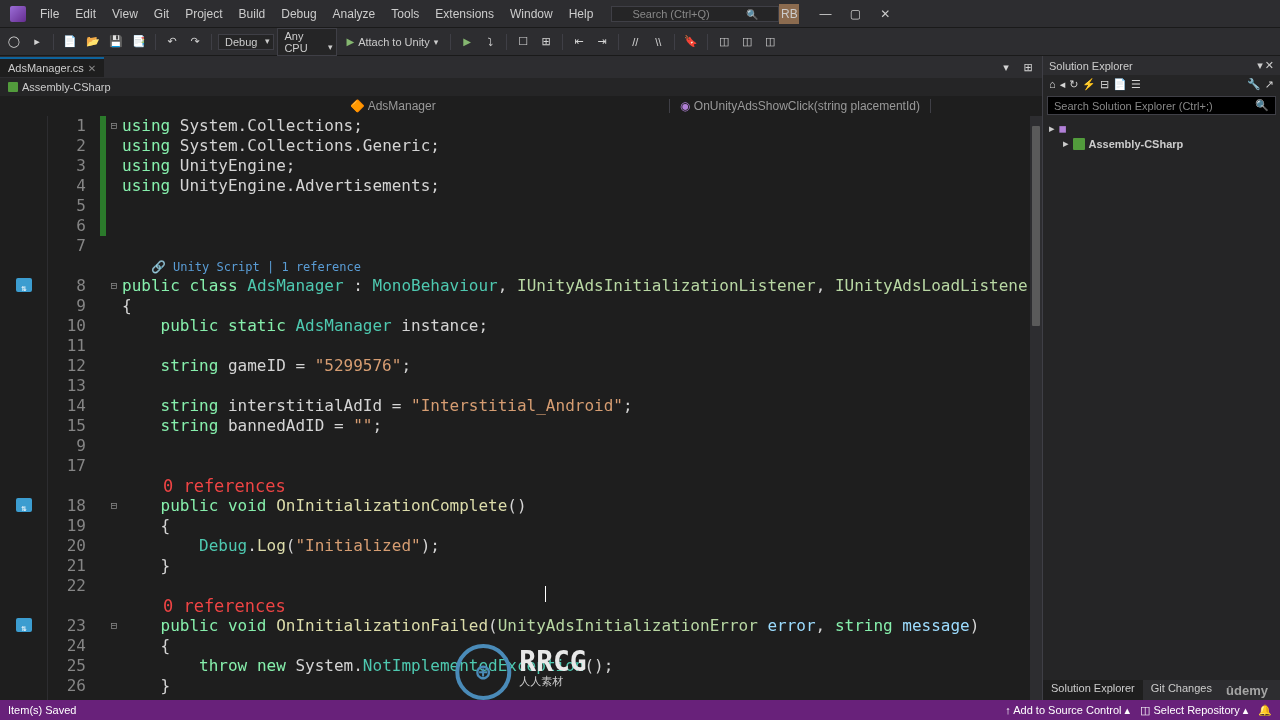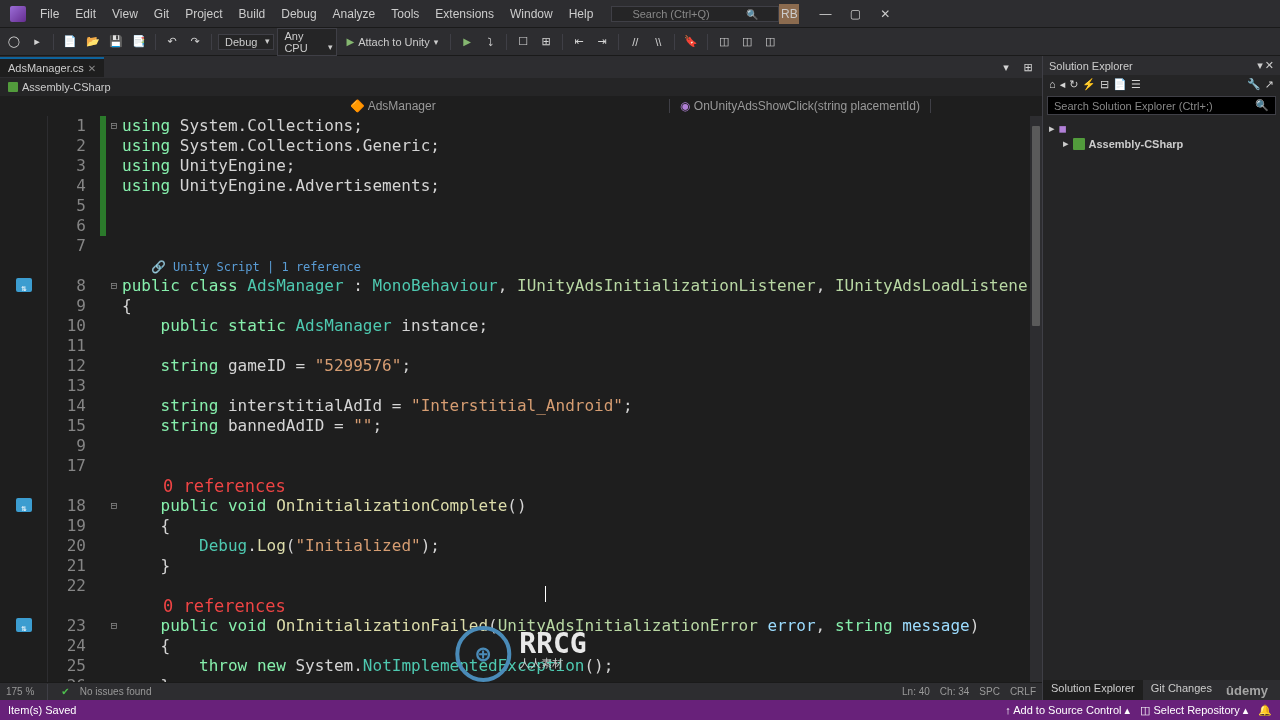--- a/index.html
+++ b/index.html
@@ -551,32 +551,20 @@
       </div>
       <div class="cursor-line" style="left:545px;top:470px"></div>
       <div class="watermark">
         <div class="watermark-logo">⊕</div>
         <div>
           <div class="watermark-text">RRCG</div>
           <div class="watermark-sub">人人素材</div>
         </div>
       </div>
     </div>
-    <div class="statusbar-top">
-      <span>175 %</span>
-      <span class="tsep"></span>
-      <span style="color:#4ec04e">✔</span>
-      <span>No issues found</span>
-      <div class="sb-right">
-        <span>Ln: 40</span>
-        <span>Ch: 34</span>
-        <span>SPC</span>
-        <span>CRLF</span>
-      </div>
-    </div>
   </div>
 
   <div class="side-panel">
     <div class="panel-title">
       <span>Solution Explorer</span>
       <span style="display:flex;gap:2px">
         <span>▾</span>
         <span>✕</span>
       </span>
     </div>

